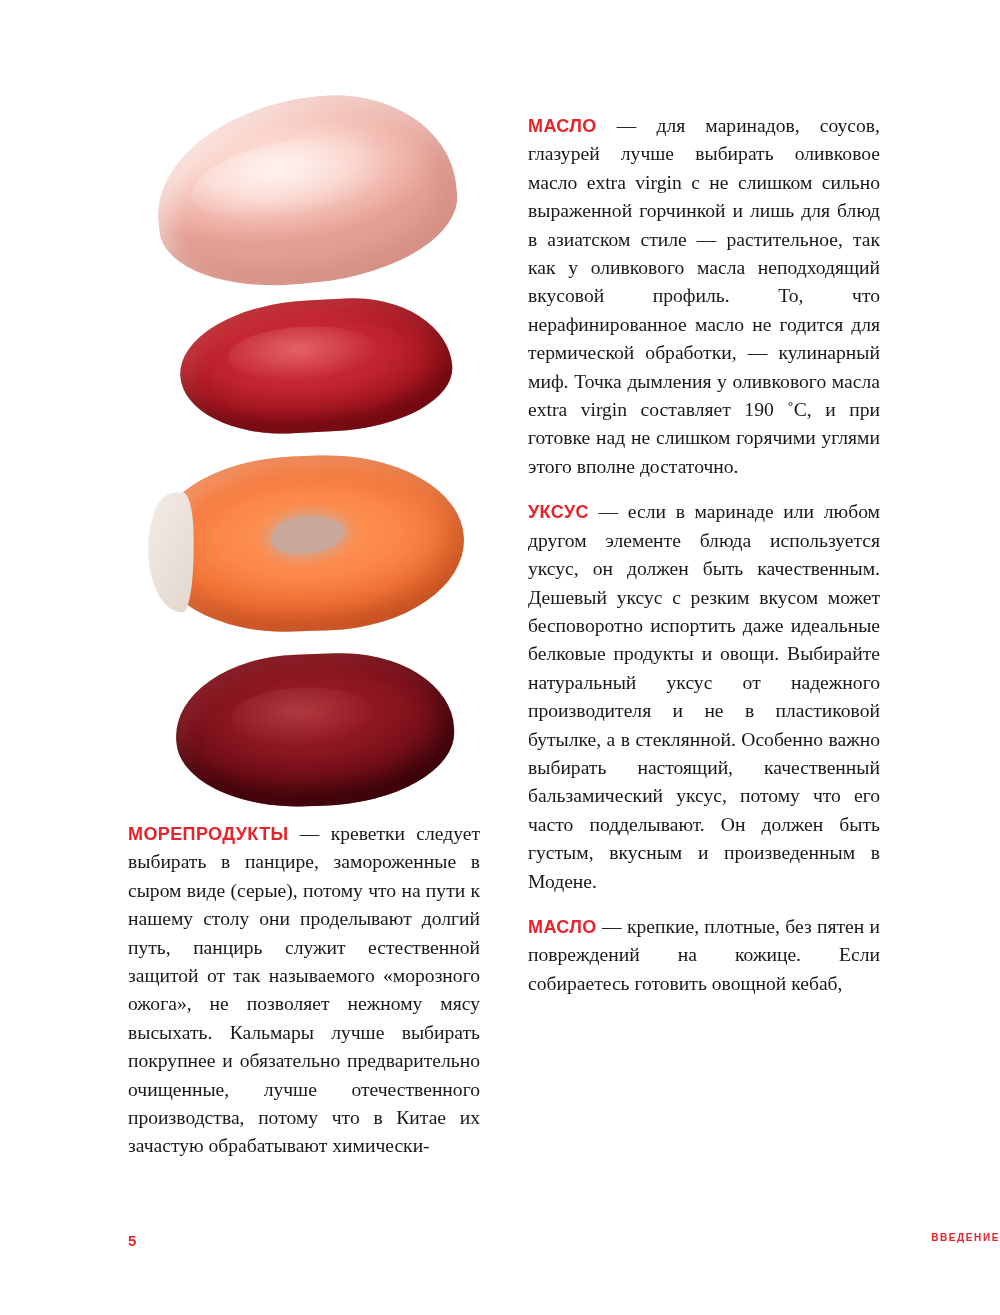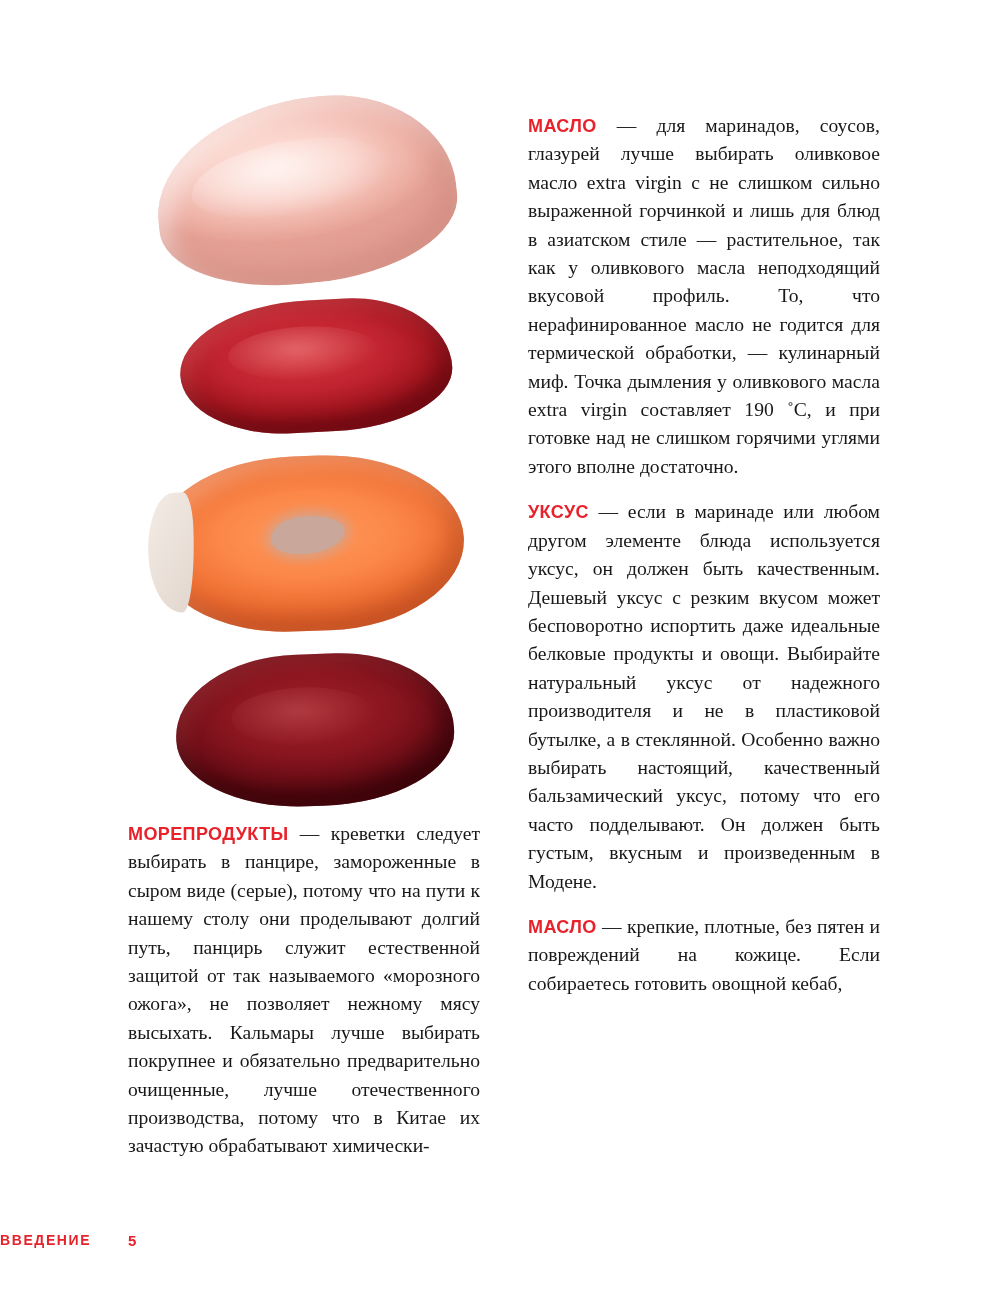--- a/index.html
+++ b/index.html
@@ -202,25 +202,25 @@
     color: #e8222a;
     font-family: "Liberation Sans", sans-serif;
     font-weight: bold;
     font-size: 15px;
   }
   .running-head {
     position: absolute;
     left: 0;
     right: 0;
     top: 0;
-    text-align: left;
+    text-align: right;
     color: #e8222a;
     font-family: "Liberation Sans", sans-serif;
     font-weight: bold;
-    font-size: 14px;
+    font-size: 10px;
     letter-spacing: 1.6px;
   }
 </style>
 </head>
 <body>
 
 <div class="page">
 
   <div class="col-left">
     <div class="photo-stack">

